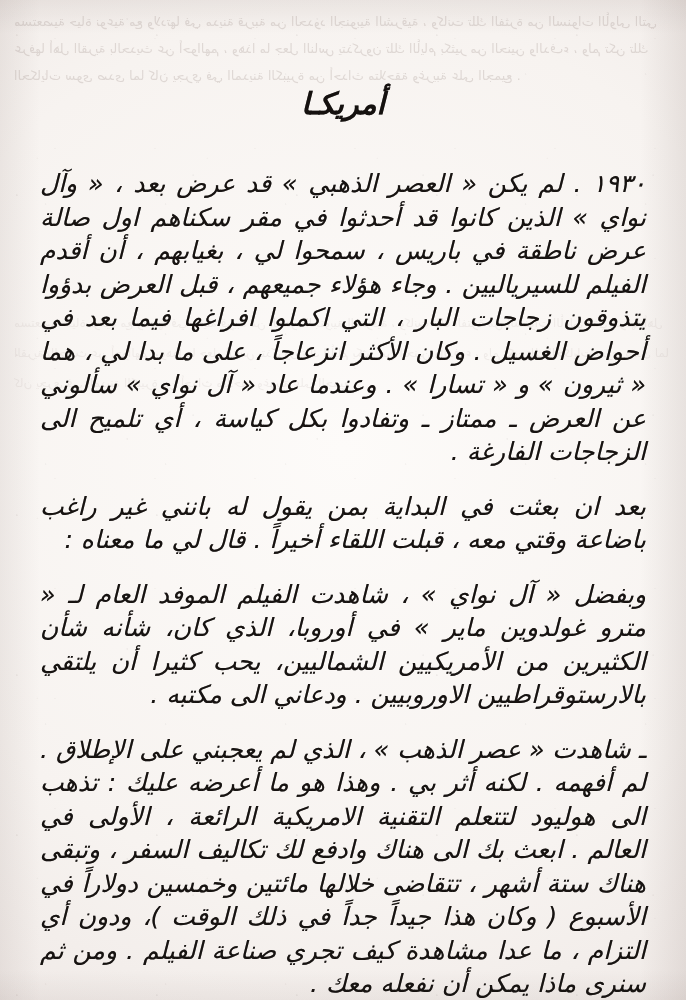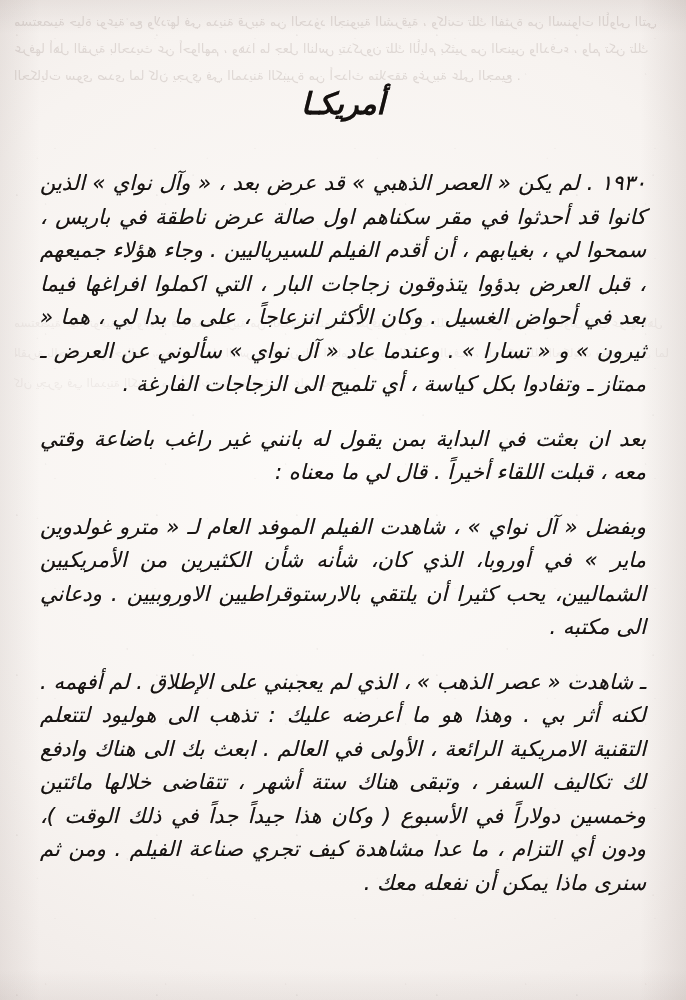--- a/index.html
+++ b/index.html
@@ -80,21 +80,21 @@
     font-size: 30px;
     font-weight: 700;
     letter-spacing: 2px;
     margin: 0 0 46px 0;
     color: #15110f;
     text-shadow: 0 0 0.6px rgba(0,0,0,0.55);
   }
 
   p.para {
     margin: 0 0 21px 0;
-    font-size: 21px;
+    font-size: 25px;
     line-height: 33.5px;
     text-align: justify;
     text-justify: inter-word;
     color: #171311;
     text-shadow: 0 0 0.45px rgba(0,0,0,0.45);
   }
   .para.dash-start {
     
   }
 

